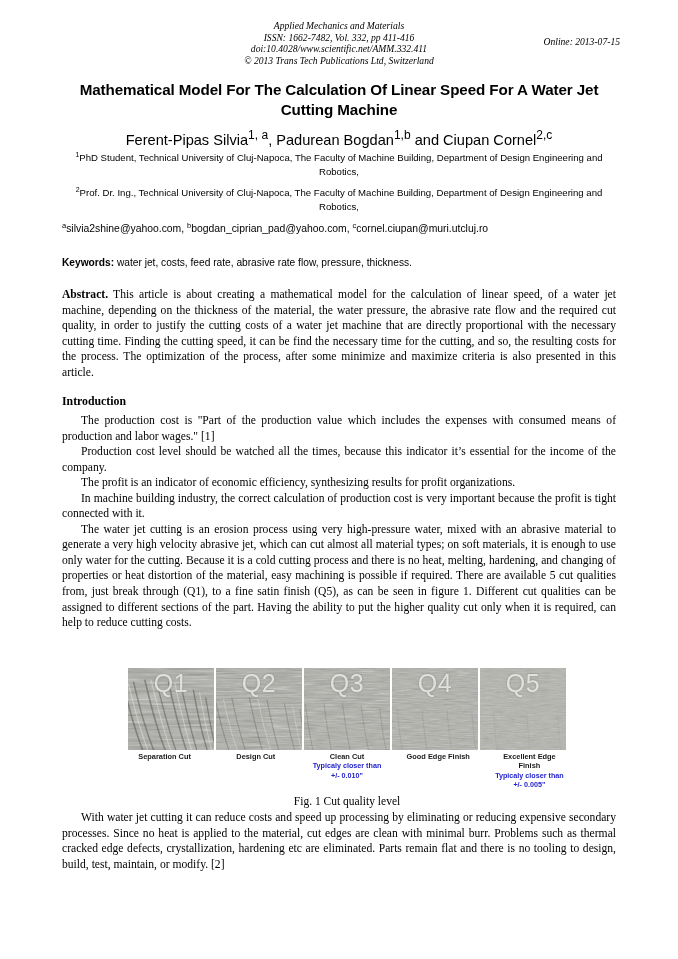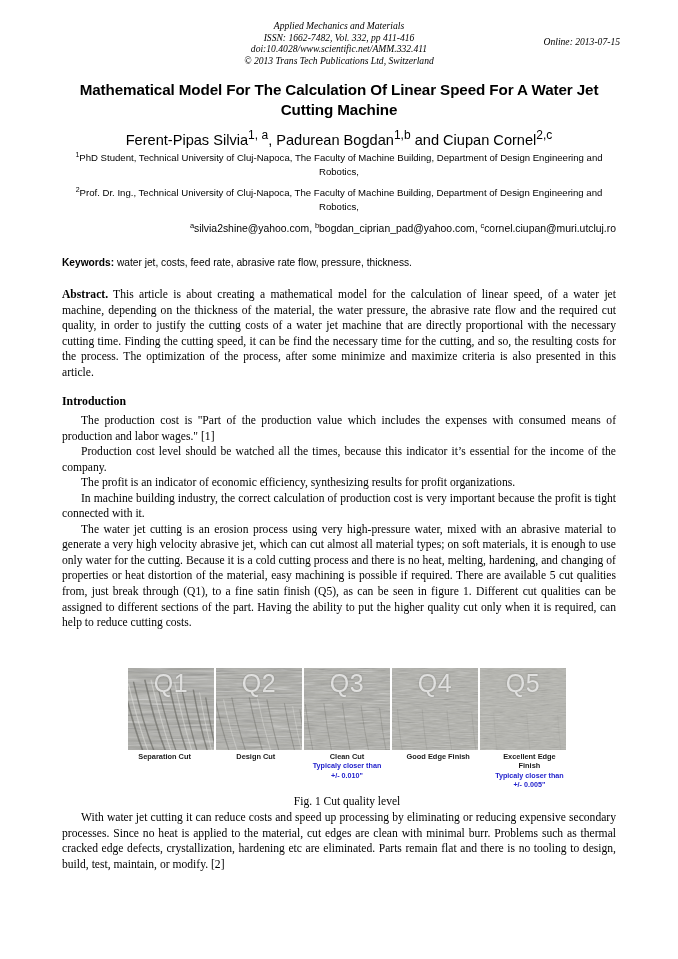--- a/index.html
+++ b/index.html
@@ -82,21 +82,21 @@
     line-height: 13.4px;
   }
   .affil sup { font-size: 7px; vertical-align: super; }
   .affil-1 { top: 148px; }
   .affil-2 { top: 183px; }
   .emails {
     position: absolute;
     left: 62px;
     top: 219px;
     width: 554px;
-    text-align: right;
+    text-align: left;
     font-family: "Liberation Sans", sans-serif;
     font-size: 10.4px;
     line-height: 14px;
   }
   .emails sup { font-size: 7.5px; vertical-align: super; }
 
   
   .keywords {
     position: absolute;
     left: 62px;

